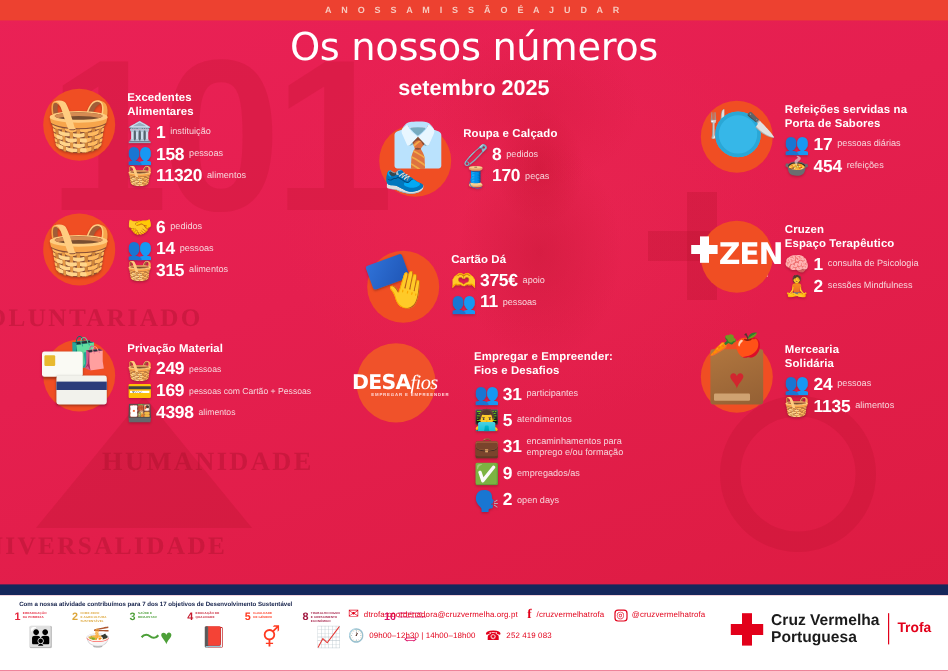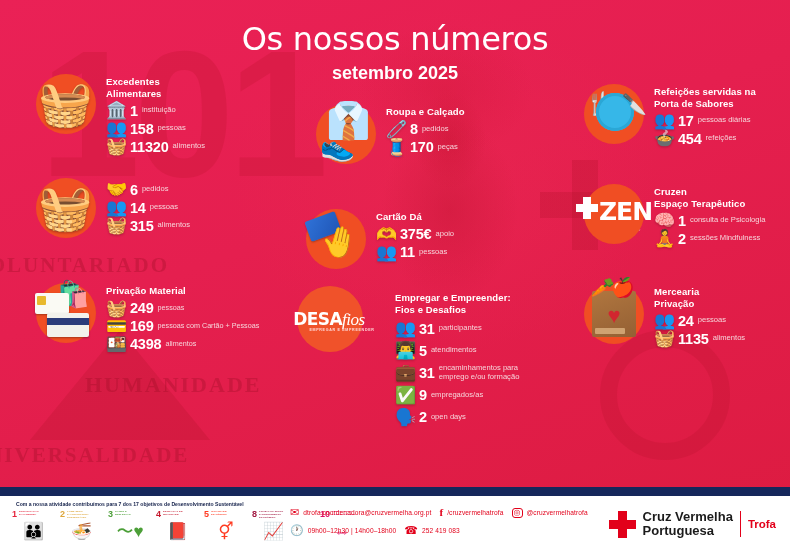--- a/index.html
+++ b/index.html
@@ -253,20 +253,23 @@
 
   <div class="glyph glyph-101">101</div>
   <div class="portrait"></div>
   <div class="glyph glyph-cross"></div>
   <div class="glyph glyph-ring"></div>
   <div class="glyph glyph-tri"></div>
   <div class="wm wm-volunt">VOLUNTARIADO</div>
   <div class="wm wm-human">HUMANIDADE</div>
   <div class="wm wm-univ">UNIVERSALIDADE</div>
 
+  <div id="topbar">
+    <div class="mission">A  N O S S A   M I S S Ã O   É   A J U D A R</div>
+  </div>
 
   <div id="title-block">
     <div class="t1">Os nossos números</div>
     <div class="t2">setembro 2025</div>
   </div>
 
   <div class="block" id="b-excedentes">
     <div class="art">
       <div class="disc"></div>
         <span class="em">🧺</span>
@@ -487,21 +490,21 @@
     <div class="art">
       <div class="disc"></div>
       <div class="bag">
         <span class="veg">🥕🍎</span>
         <span class="heart">♥</span>
         <div class="bmark"></div>
       </div>
     </div>
     <div class="bodycol">
       <div class="blk-title">Mercearia
-Privação</div>
+Solidária</div>
       <div class="stat">
         <span class="sico">👥</span>
         <span class="num">24</span>
         <span class="lbl">pessoas</span>
       </div>
       <div class="stat">
         <span class="sico">🧺</span>
         <span class="num">1135</span>
         <span class="lbl">alimentos</span>
       </div>

